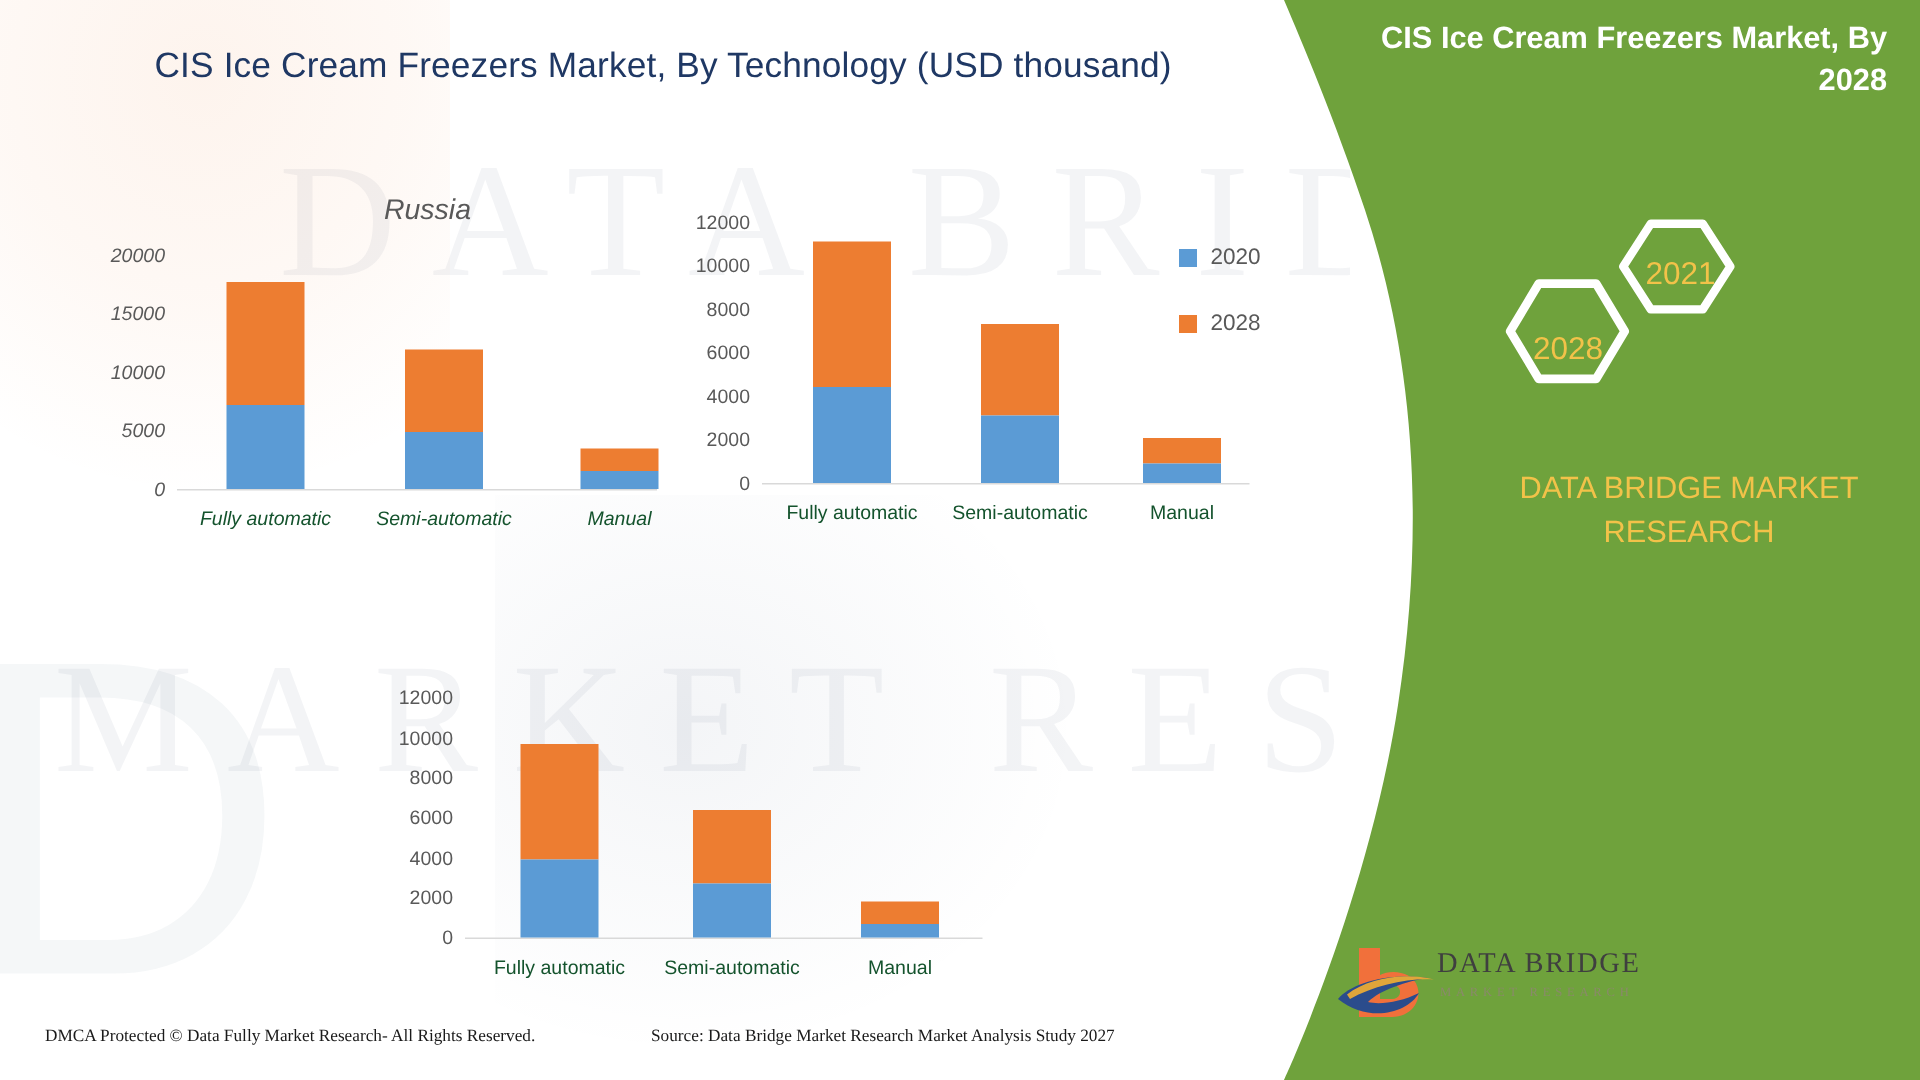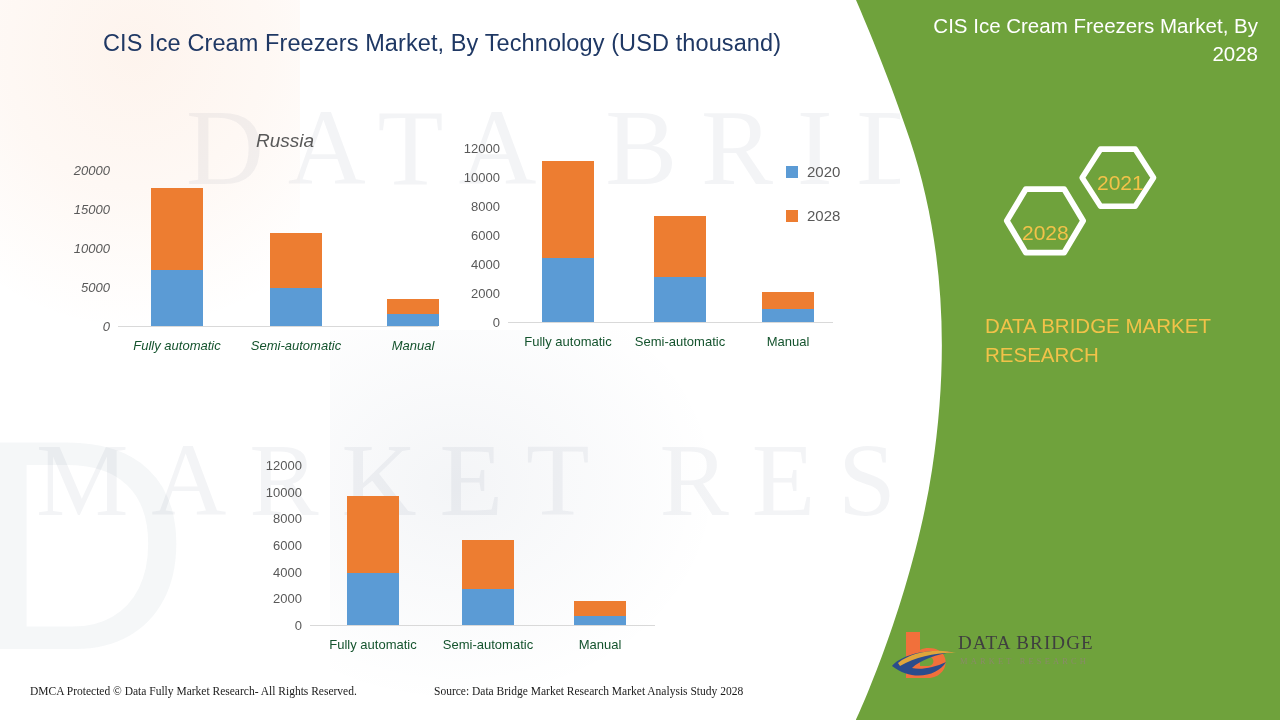--- a/index.html
+++ b/index.html
@@ -64,30 +64,30 @@
   .legend{position:absolute;left:786px;top:164px;}
   .legend-row{position:absolute;display:flex;align-items:center;gap:9px;}
   .legend-swatch{width:12px;height:12px;display:block;}
   .legend-label{color:#595959;font-size:15px;line-height:1;}
 
   
   .green-panel{position:absolute;left:820px;top:0;width:460px;height:720px;}
   .green-panel svg{position:absolute;left:0;top:0;}
   .panel-title{
     position:absolute;left:888px;top:12px;width:370px;
-    text-align:right;color:#ffffff;font-size:20.5px;line-height:1.36;
+    text-align:right;color:#ffffff;font-size:20.5px;line-height:1.36;font-weight:bold;
   }
   .hexwrap{position:absolute;left:975px;top:135px;width:210px;height:150px;}
   .hex-text{
     position:absolute;color:#F2C249;font-size:21px;white-space:nowrap;
   }
   .hex-2021-t{left:98px;top:176px;}
   .hex-2028-t{left:22px;top:221px;}
   .brand{
-    position:absolute;left:985px;top:311px;width:282px;
+    position:absolute;left:985px;top:311px;width:282px;text-align:center;
     color:#F2C249;font-size:20.5px;line-height:1.42;
   }
 
   
   .logo{position:absolute;left:890px;top:630px;width:215px;height:60px;}
   .logo svg{position:absolute;left:0;top:0;}
   .logo-name{
     position:absolute;left:68px;top:2px;color:#3F3F3F;font-size:19px;
     letter-spacing:1.1px;font-family:"Liberation Serif", serif;
   }
@@ -233,16 +233,16 @@
       <path d="M 16 2 L 30 2 L 30 20 C 38 16 52 18 55 28 C 58 38 50 48 38 48 L 30 48 L 30 36 L 38 36 C 43 36 45 31 42 28 C 39 25 32 26 30 30 L 30 48 L 16 48 Z" fill="#F1703B"></path>
       <path d="M 2 36 C 10 26 34 18 62 22 C 48 24 30 30 22 38 C 30 40 44 38 56 32 C 48 46 22 52 2 36 Z" fill="#2B4C8C"></path>
       <path d="M 8 33 C 22 22 46 18 66 23 C 48 22 26 27 10 36 Z" fill="#E0A53A"></path>
     </svg>
     <div class="logo-name">DATA BRIDGE</div>
     <div class="logo-sub">MARKET RESEARCH</div>
   </div>
 
   <div class="footer">
     <div class="foot-txt foot-left">DMCA Protected © Data Fully Market Research- All Rights Reserved.</div>
-    <div class="foot-txt foot-right">Source: Data Bridge Market Research Market Analysis Study 2028</div>
+    <div class="foot-txt foot-right">Source: Data Bridge Market Research Market Analysis Study 2027</div>
   </div>
 
 </div>
 
 </body></html>

